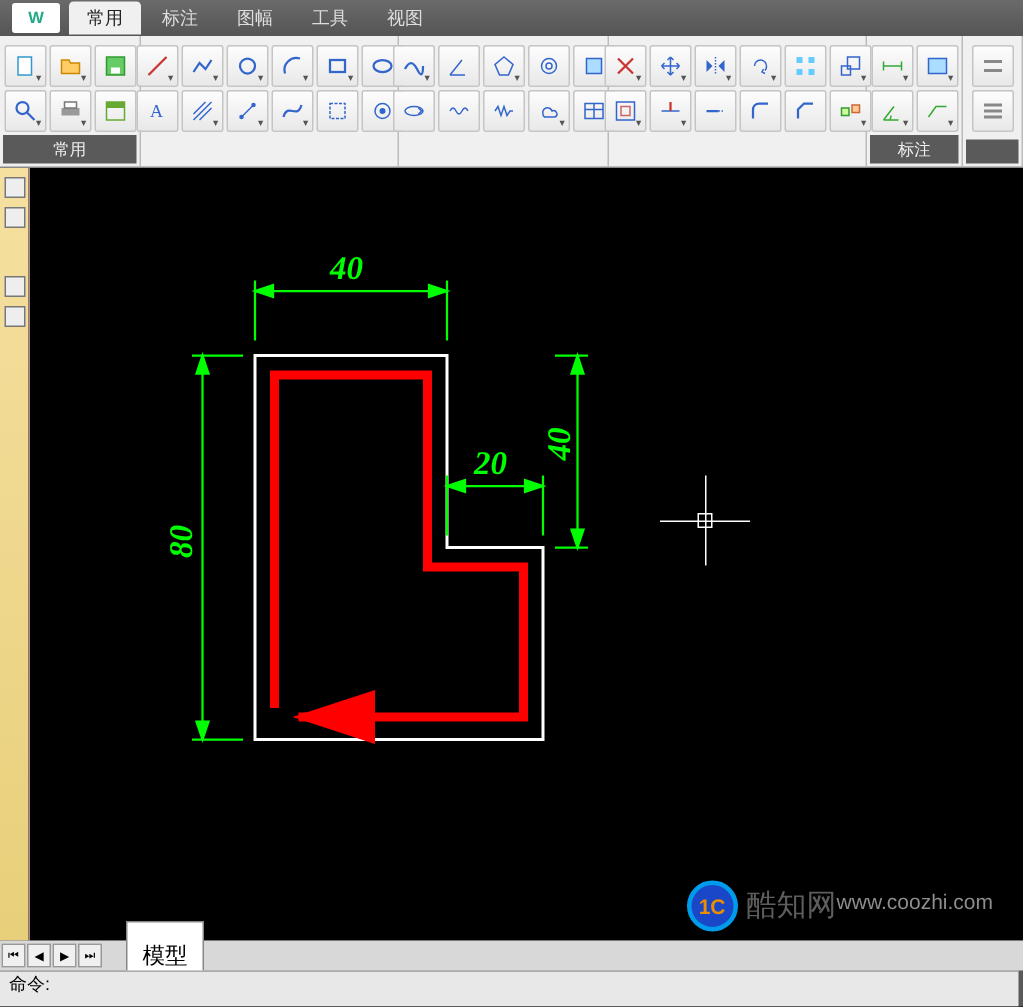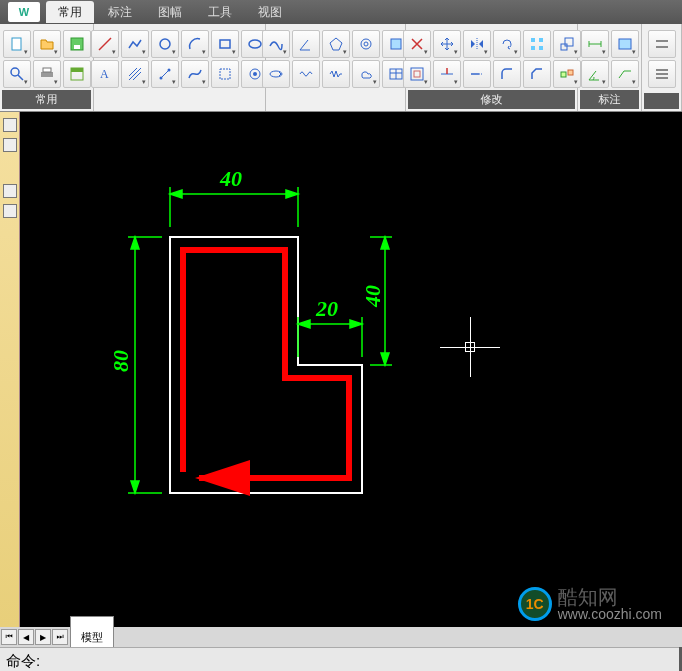--- a/index.html
+++ b/index.html
@@ -146,51 +146,51 @@
       border: 1px solid #999;
       display: flex; align-items: center; justify-content: center;
       font-size: 8px;
       cursor: pointer;
       margin-left:1px;
     }
     .model-tab {
       background: #fff;
       border: 1px solid #888;
       padding: 13px 10px;
-      margin-left: 2px;
-      font-size: 11px;
+      margin-left: 16px;
+      font-size: 15px;
       cursor: pointer;
     }
     .cmdline {
       position: absolute;
       bottom: 0; left: 0; right: 3px;
       height: 24px;
       background: #e8e8e8;
       display: flex;
-      align-items: flex-end;
+      align-items: flex-start;
       padding-left: 6px;
-      font-size: 15px;
+      font-size: 12px;
       border-top: 1px solid #aaa;
     }
     .watermark {
       position: absolute;
       right: 20px; bottom: 50px;
       display: flex; align-items: center;
       gap: 6px;
       opacity: 0.92;
     }
     .wm-badge {
       width: 34px; height: 34px;
       border-radius: 50%;
-      background: #14532d;
+      background: #1d4ed8;
       border: 3px solid #0af;
       display: flex; align-items: center; justify-content: center;
       font-weight: bold; font-size: 14px; color: #f90;
     }
-    .wm-text { color: #666; font-size: 20px; display:flex; flex-direction:column; line-height:1;}
+    .wm-text { color: #666; font-size: 20px; display:flex; line-height:1;}
     .wm-text small{font-size:14px; color:#999;}
   </style>
 </head>
 <body>
 
 <div class="tab-bar">
   <div class="app-logo">W</div>
   <div class="tab active">常用</div>
   <div class="tab">标注</div>
   <div class="tab">图幅</div>
@@ -449,21 +449,20 @@
             </svg>
           </div>
         <div class="rb dd">
             <svg viewBox="0 0 16 16">
               <rect x="2" y="6" width="5" height="5" fill="#cf9" stroke="#393"></rect>
               <rect x="9" y="4" width="5" height="5" fill="#fc9" stroke="#c63"></rect>
             </svg>
           </div>
       </div>
     </div>
-    <div class="ribbon-label">修改</div>
   </div>
 
   <div class="ribbon-group" style="width:64px">
     <div class="ribbon-rows">
       <div class="ribbon-row">
         <div class="rb dd">
             <svg viewBox="0 0 16 16">
               <line x1="2" y1="8" x2="14" y2="8" stroke="#3a3"></line>
               <line x1="2" y1="5" x2="2" y2="11" stroke="#3a3"></line>
               <line x1="14" y1="5" x2="14" y2="11" stroke="#3a3"></line>

